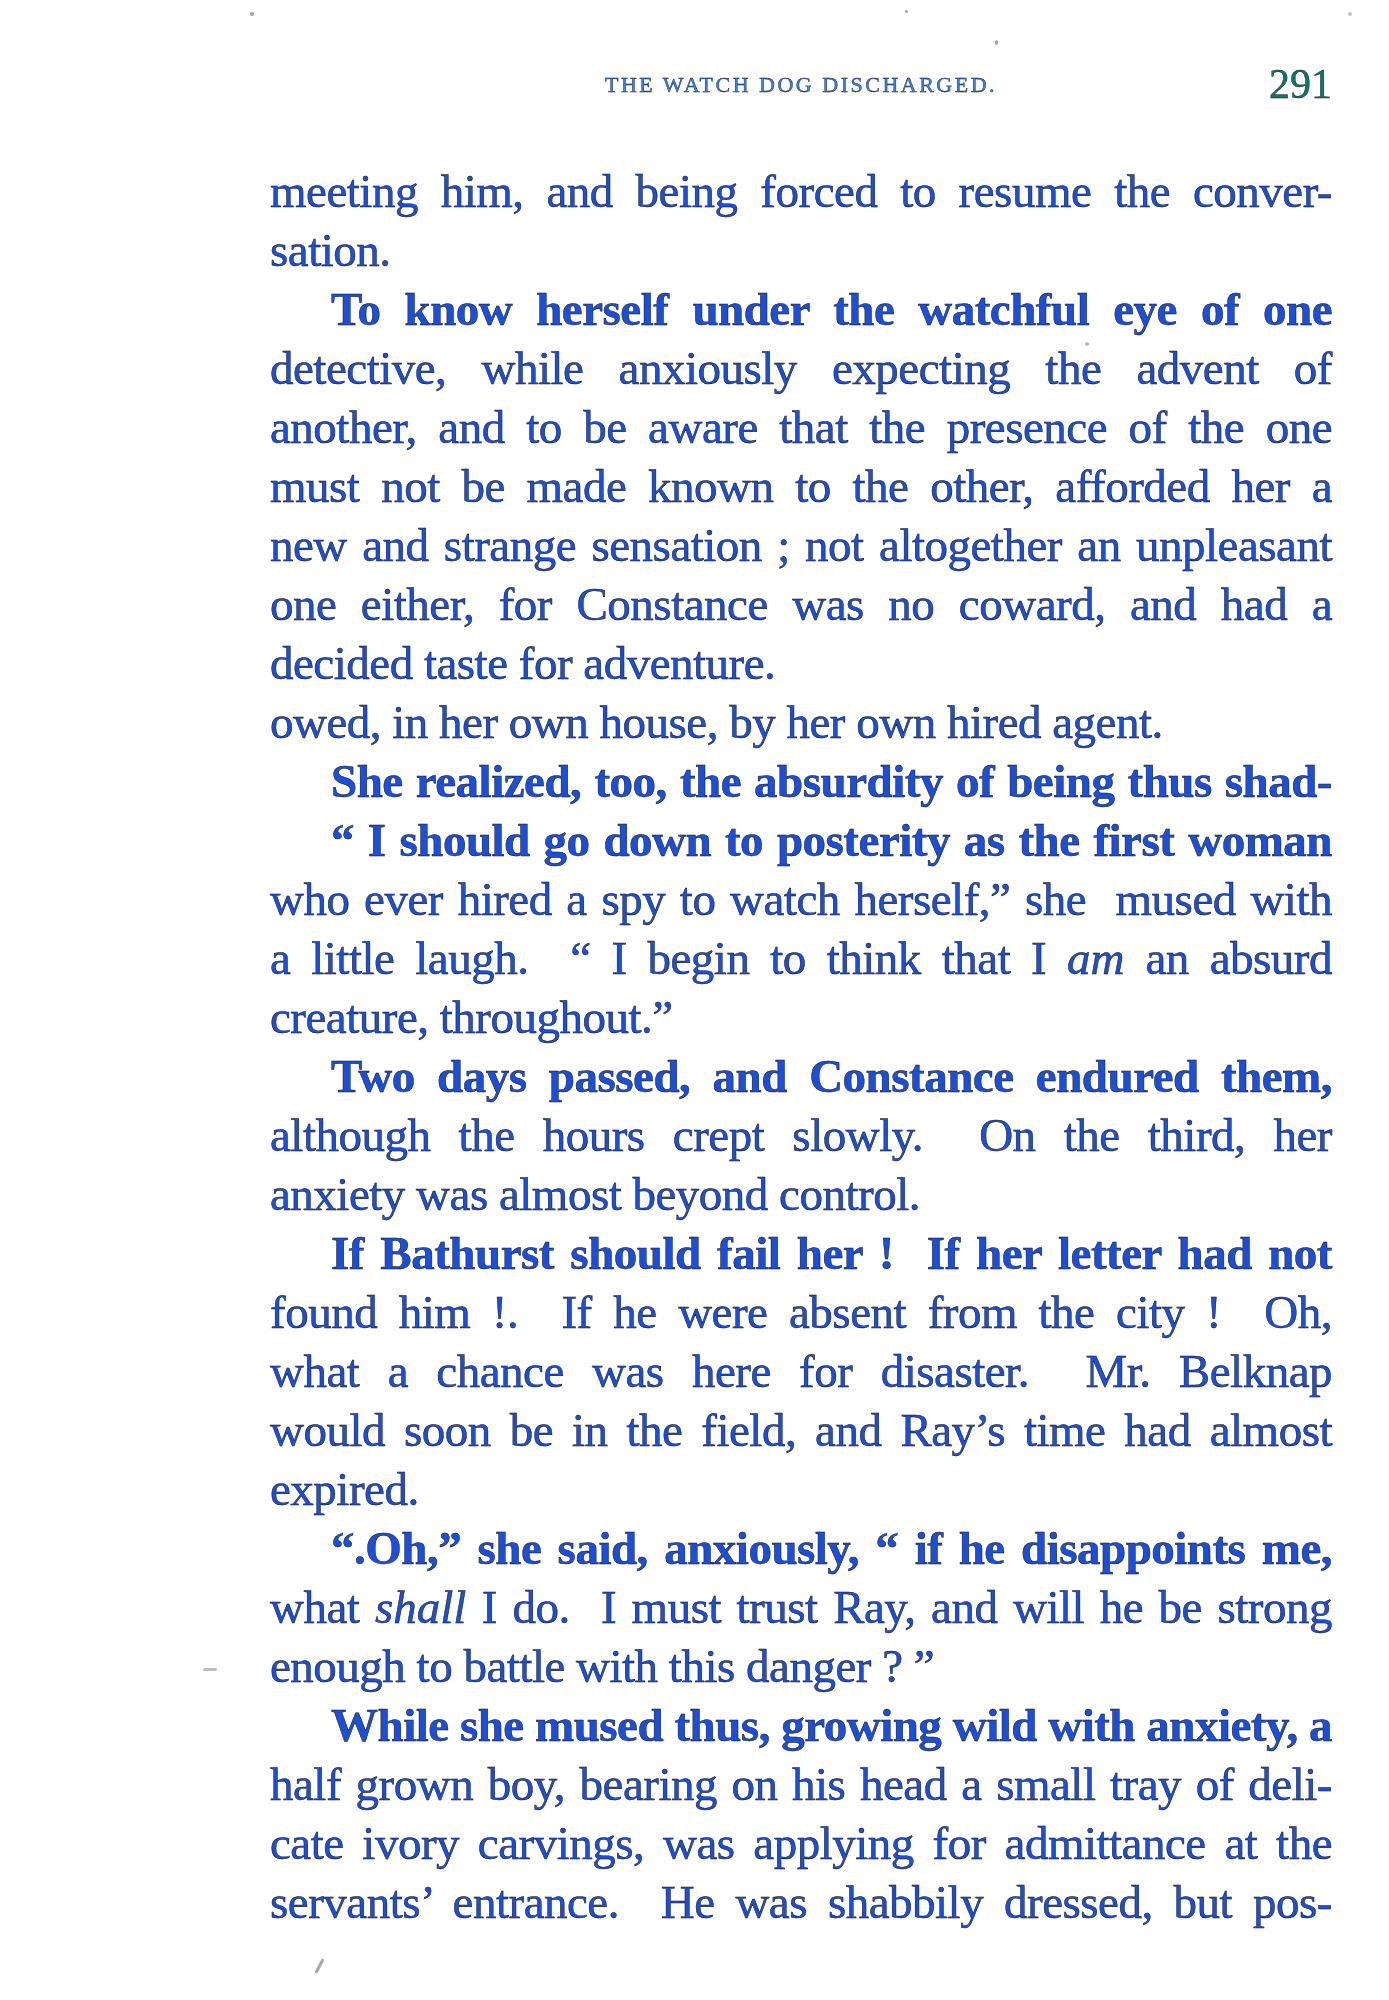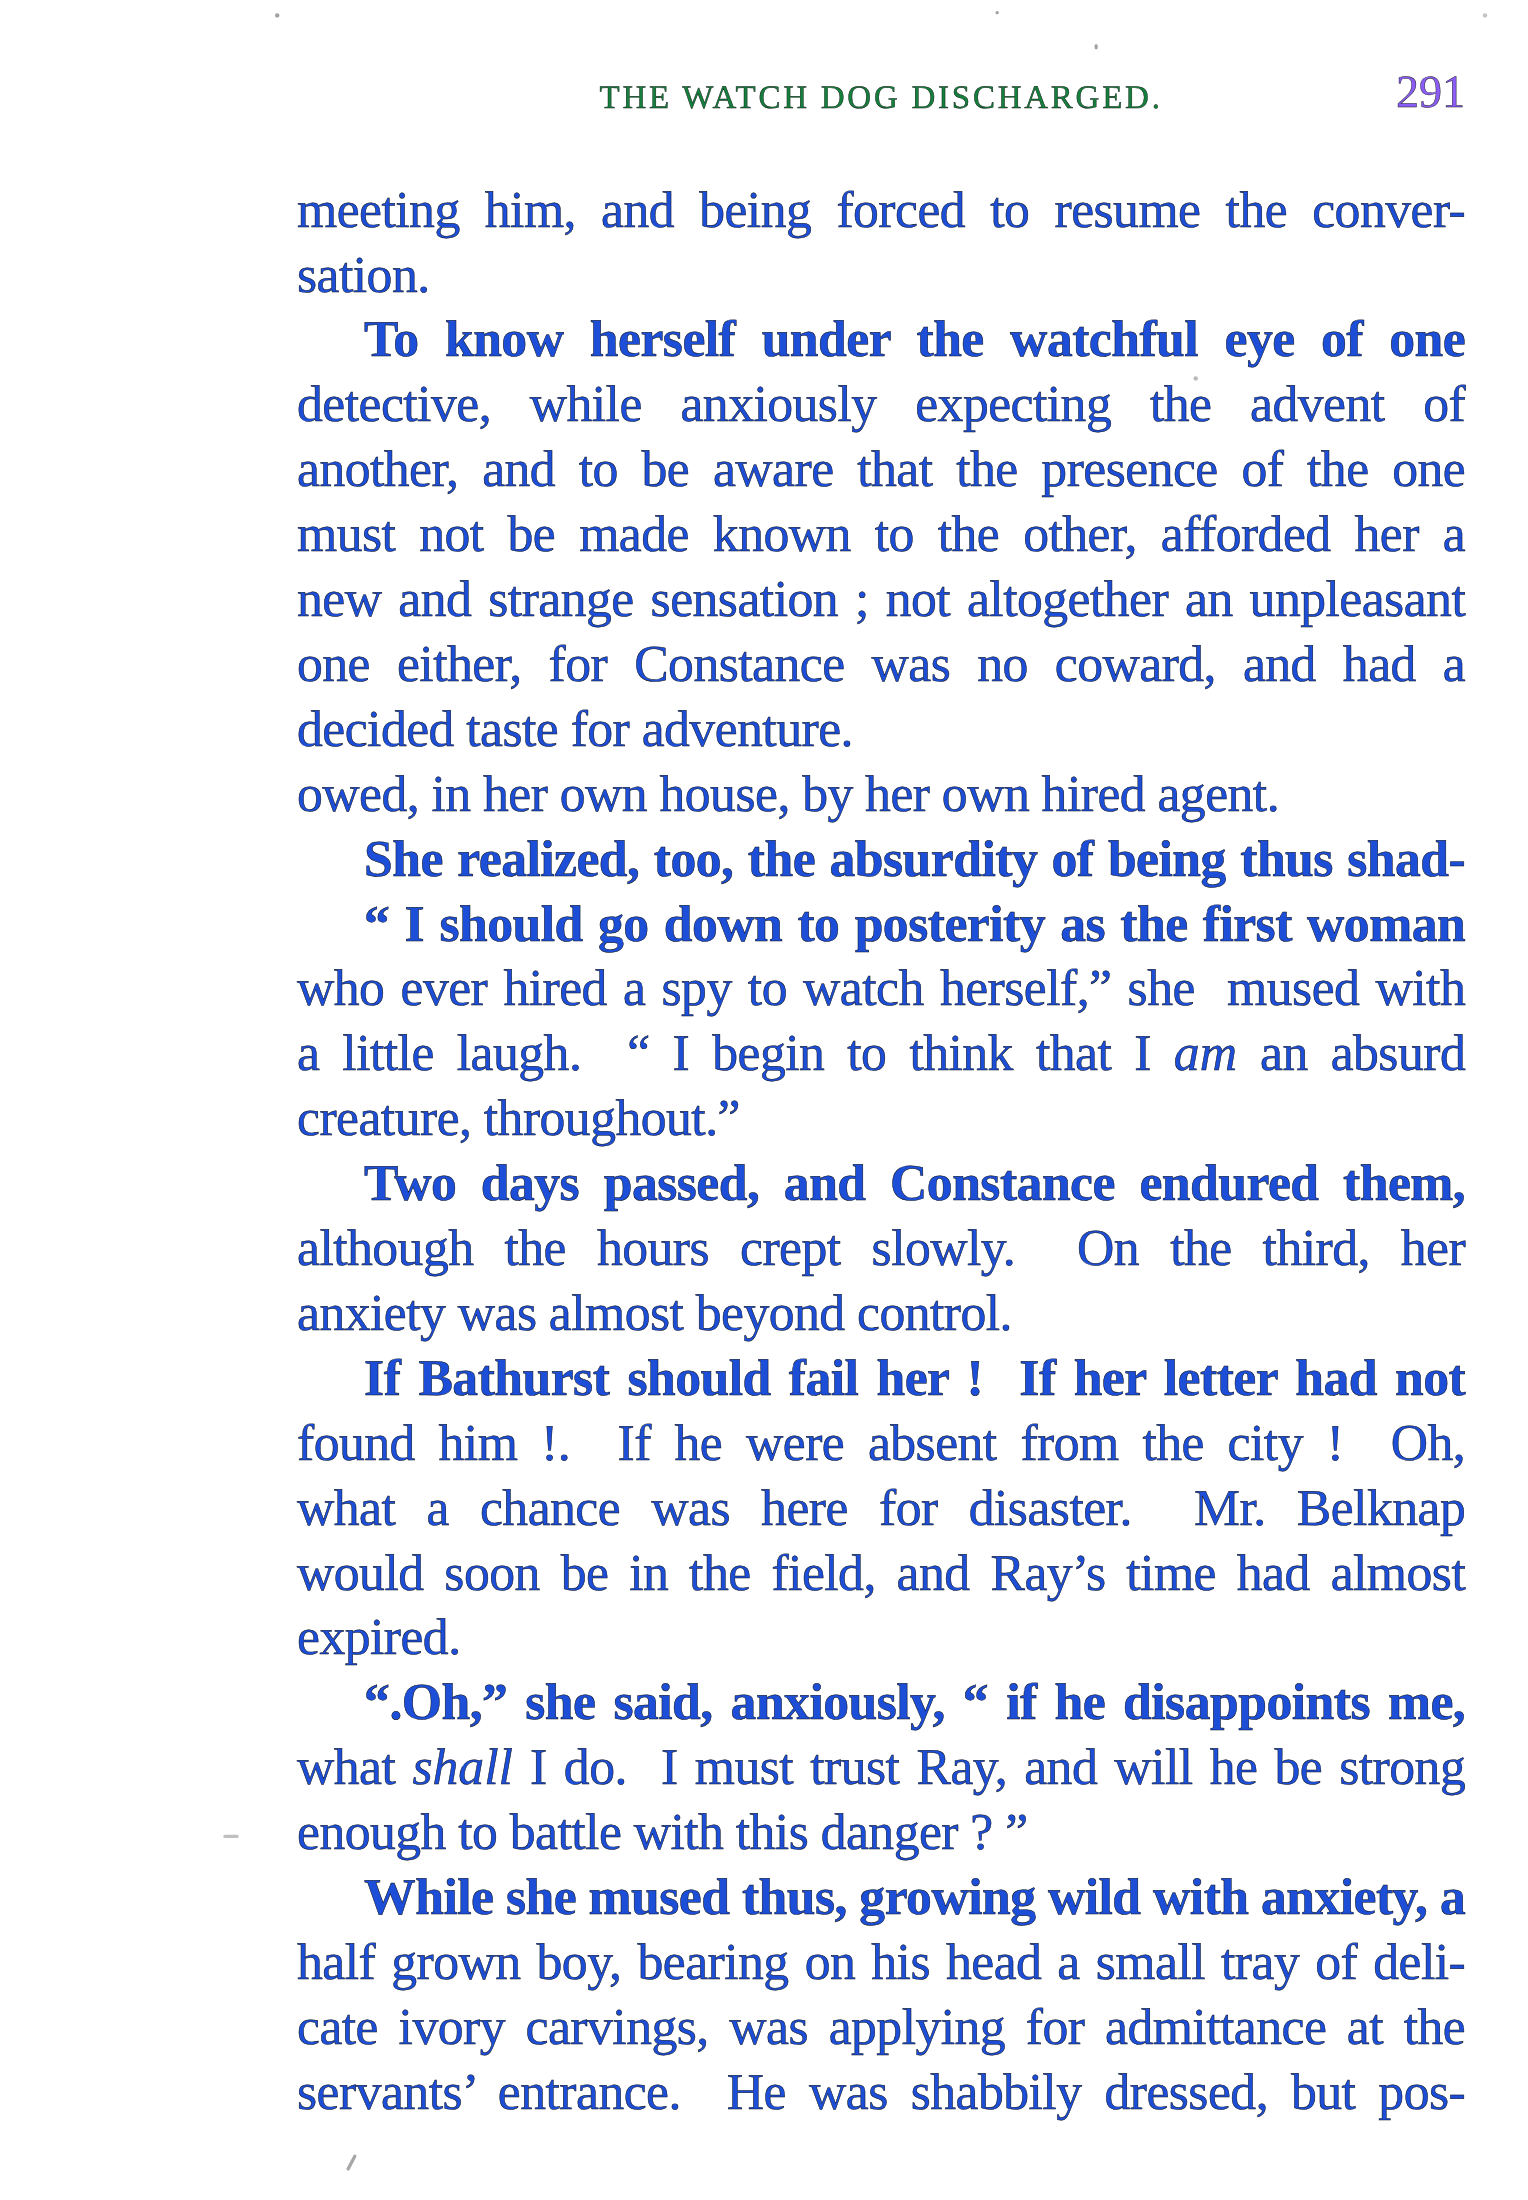--- a/index.html
+++ b/index.html
@@ -14,33 +14,33 @@
     background: #ffffff;
     color: #0d0d0d;
     font-family: "Liberation Serif", serif;
   }
   .running-header {
     position: absolute;
     left: 270px; top: 74px; width: 1062px;
     text-align: center;
   }
   .header-title {
-    font-size: 30px;
+    font-size: 22px;
     line-height: 1;
     letter-spacing: 2.5px;
-    color: #15803d;
+    color: #3b82f6;
     -webkit-text-stroke: 0.4px #101010;
     white-space: nowrap;
   }
   .page-number {
     position: absolute;
     top: 63px; right: 57px;
     font-size: 42px;
     line-height: 1;
-    color: #8b5cf6;
+    color: #0f766e;
     margin-left: 25px;
     -webkit-text-stroke: 0.4px #101010;
   }
   .page-body {
     position: absolute;
     left: 270px; top: 162px; width: 1062px;
     font-size: 47px;
     line-height: 59px;
     letter-spacing: -0.5px;
     color: #1d4ed8;

